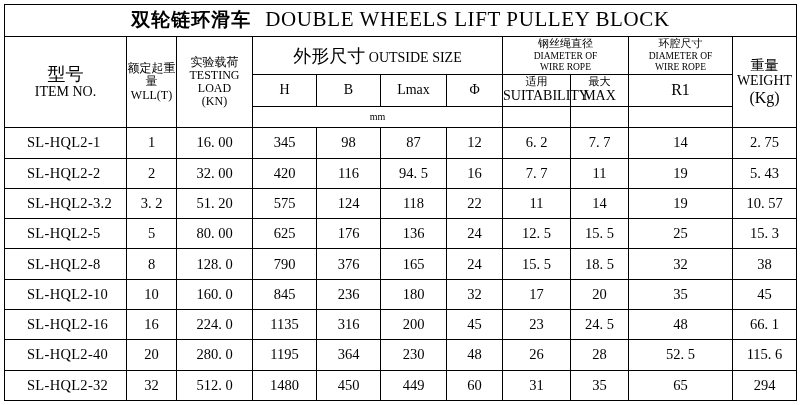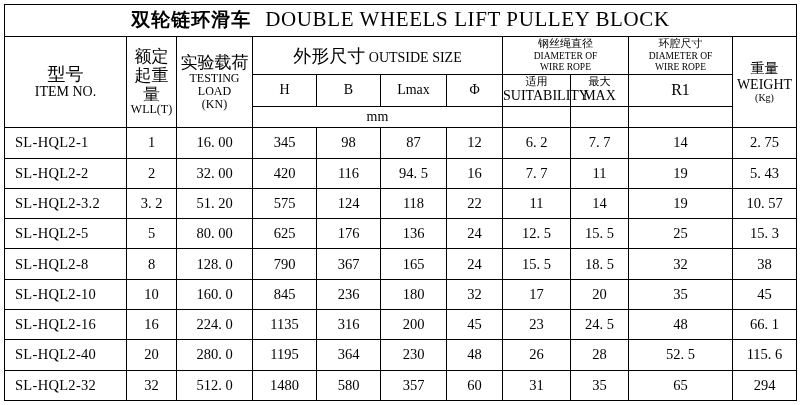--- a/index.html
+++ b/index.html
@@ -60,49 +60,49 @@
     line-height: 1.18;
   }
   .hdr-main .cn {
     font-size: 18px;
   }
   .hdr-small {
     font-size: 12px;
     line-height: 1.15;
   }
   .hdr-small .cn {
-    font-size: 17px;
+    font-size: 12px;
   }
   .hdr-tiny {
     font-size: 9.5px;
     line-height: 1.2;
   }
   .hdr-tiny .cn {
     font-size: 11px;
   }
   .group-top {
     height: 30px;
   }
   .sub-row td {
     height: 26px;
     font-size: 14px;
   }
   .mm-row td {
     height: 20px;
-    font-size: 14px;
+    font-size: 10px;
   }
   .data-row td {
     height: 28.5px;
     font-size: 14.5px;
     font-family: "Liberation Serif", serif;
   }
   .data-row td.model {
     font-size: 14.5px;
     text-align: left;
-    padding-left: 10px;
+    padding-left: 22px;
     letter-spacing: 0.3px;
   }
   .nowrap { white-space: nowrap; }
   .lh-tight { line-height: 1.1; }
 </style>
 </head>
 <body>
 
 <div class="sheet">
   <table class="spec">
@@ -151,21 +151,21 @@
           <div>WIRE ROPE</div>
         </td>
         <td class="hdr-tiny">
           <div class="cn">环腔尺寸</div>
           <div>DIAMETER OF</div>
           <div>WIRE ROPE</div>
         </td>
         <td class="hdr-small lh-tight" rowspan="3">
           <div class="cn" style="font-size:14px">重量</div>
           <div style="font-size:14px">WEIGHT</div>
-          <div style="font-size:10px">(Kg)</div>
+          <div style="font-size:16px">(Kg)</div>
         </td>
       </tr>
 
       <tr class="sub-row">
         <td>H</td>
         <td>B</td>
         <td>Lmax</td>
         <td>Φ</td>
         <td class="hdr-tiny">
           <div class="cn">适用</div>
@@ -239,21 +239,21 @@
         <td>15. 5</td>
         <td>25</td>
         <td>15. 3</td>
       </tr>
 
       <tr class="data-row">
         <td class="model">SL-HQL2-8</td>
         <td>8</td>
         <td>128. 0</td>
         <td>790</td>
-        <td>367</td>
+        <td>376</td>
         <td>165</td>
         <td>24</td>
         <td>15. 5</td>
         <td>18. 5</td>
         <td>32</td>
         <td>38</td>
       </tr>
 
       <tr class="data-row">
         <td class="model">SL-HQL2-10</td>
@@ -295,22 +295,22 @@
         <td>28</td>
         <td>52. 5</td>
         <td>115. 6</td>
       </tr>
 
       <tr class="data-row">
         <td class="model">SL-HQL2-32</td>
         <td>32</td>
         <td>512. 0</td>
         <td>1480</td>
-        <td>580</td>
-        <td>357</td>
+        <td>450</td>
+        <td>449</td>
         <td>60</td>
         <td>31</td>
         <td>35</td>
         <td>65</td>
         <td>294</td>
       </tr>
     </tbody>
   </table>
 </div>
 

